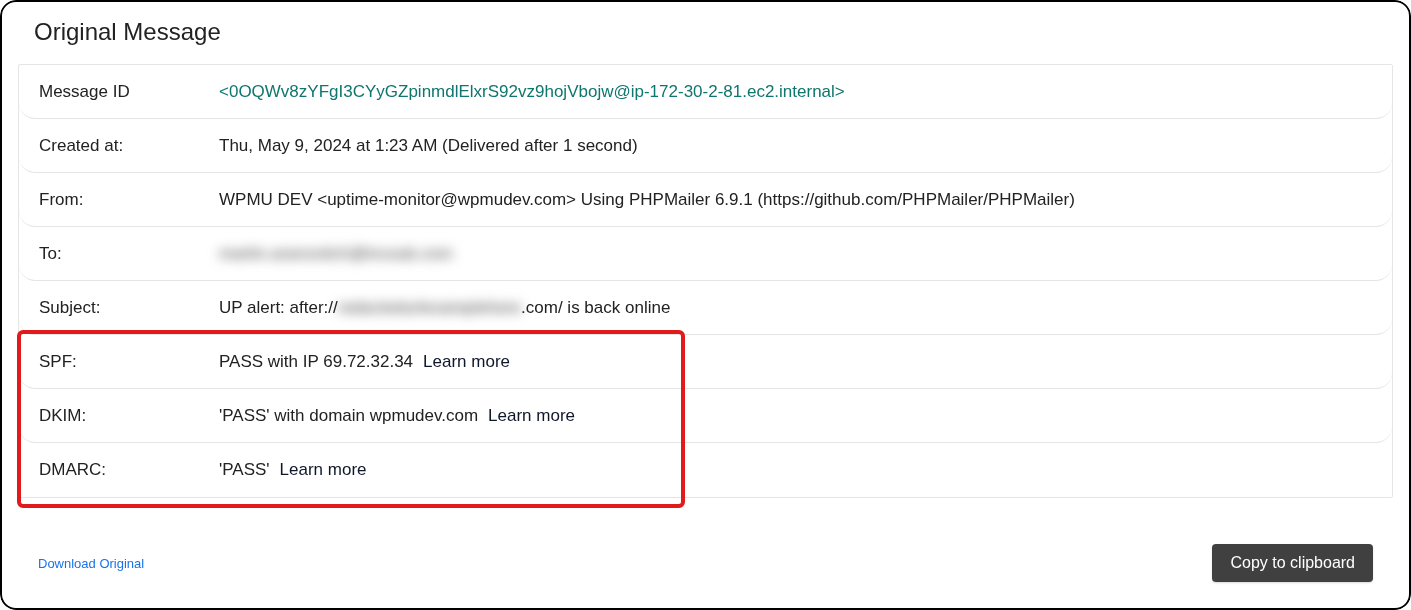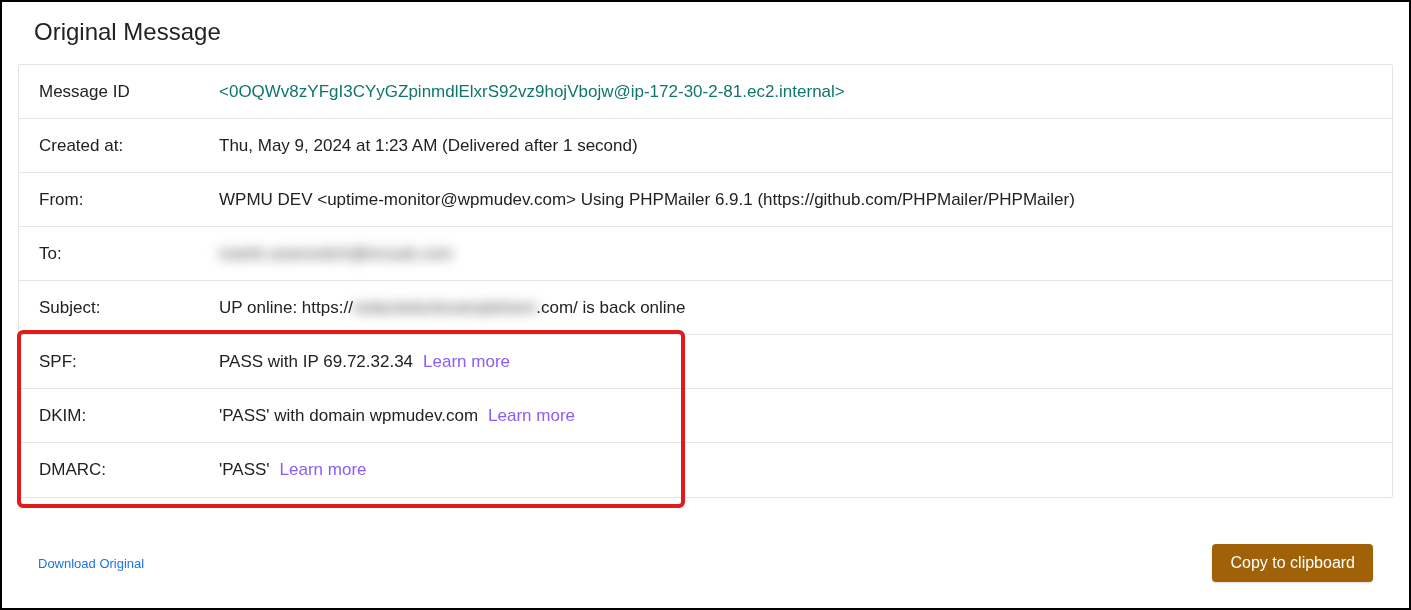--- a/index.html
+++ b/index.html
@@ -1,18 +1,19 @@
 <!DOCTYPE html>
 <html><head>
   <meta charset="utf-8">
   <style>
     * {
       box-sizing: border-box;
       margin: 0;
       padding: 0;
+      border-radius: 16px;
     }
     body {
       font-family: Arial, "Helvetica Neue", Helvetica, sans-serif;
       background: #fff;
       padding: 0;
       width: 1411px;
     }
     .container {
       border: 2px solid #000;
       width: 1411px;
@@ -51,21 +52,21 @@
       font-size: 17px;
       color: #222;
       display: flex;
       align-items: center;
       flex-wrap: wrap;
     }
     .message-id-value {
       color: #0f766e;
     }
     .learn-more-link {
-      color: #8b5cf6;
+      color: #0f172a;
       margin-left: 10px;
       cursor: pointer;
     }
     .blur-text {
       filter: blur(6px);
       user-select: none;
       color: #444;
     }
     .highlight-box {
       position: absolute;
@@ -83,21 +84,21 @@
       align-items: center;
       padding: 0 20px;
       margin-top: 46px;
     }
     .download-link {
       color: #1a73e8;
       font-size: 13px;
       cursor: pointer;
     }
     .copy-button {
-      background: #a16207;
+      background: #404040;
       color: #fff;
       border: none;
       border-radius: 4px;
       padding: 10px 18px;
       font-size: 16px;
       font-weight: 500;
       cursor: pointer;
       box-shadow: 0 1px 2px rgba(0,0,0,0.15);
     }
   </style>
@@ -127,21 +128,21 @@
     <div class="row">
       <div class="row-label">To:</div>
       <div class="row-value">
         <span class="blur-text">martin.aranovitch@incsub.com</span>
       </div>
     </div>
 
     <div class="row">
       <div class="row-label">Subject:</div>
       <div class="row-value">
-        <span>UP online: https://</span>
+        <span>UP alert: after://</span>
           <span class="blur-text">redactedurlexamplehere</span>
           <span>.com/ is back online</span>
       </div>
     </div>
 
     <div class="row">
       <div class="row-label">SPF:</div>
       <div class="row-value">
         <span>PASS with IP 69.72.32.34</span>
         <span class="learn-more-link">Learn more</span>

